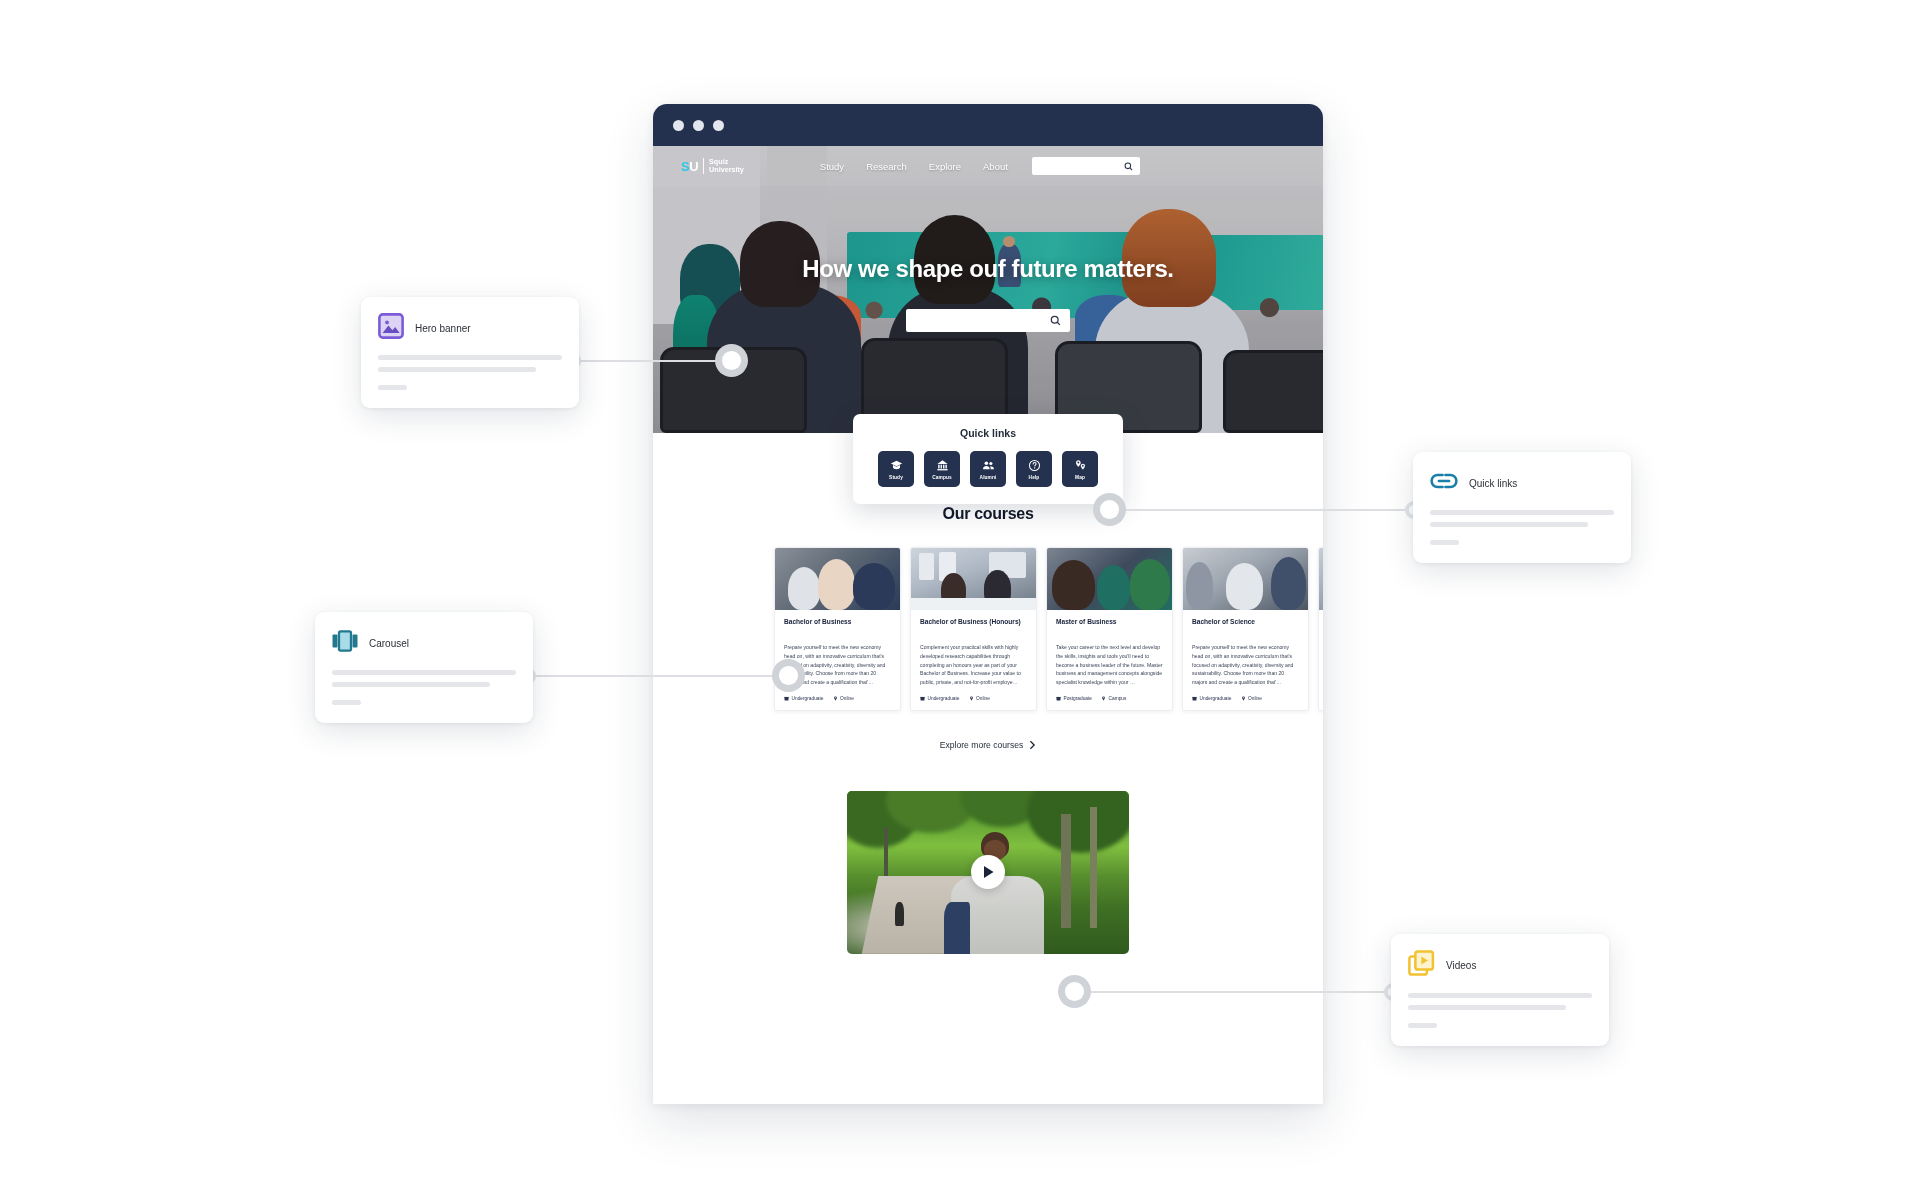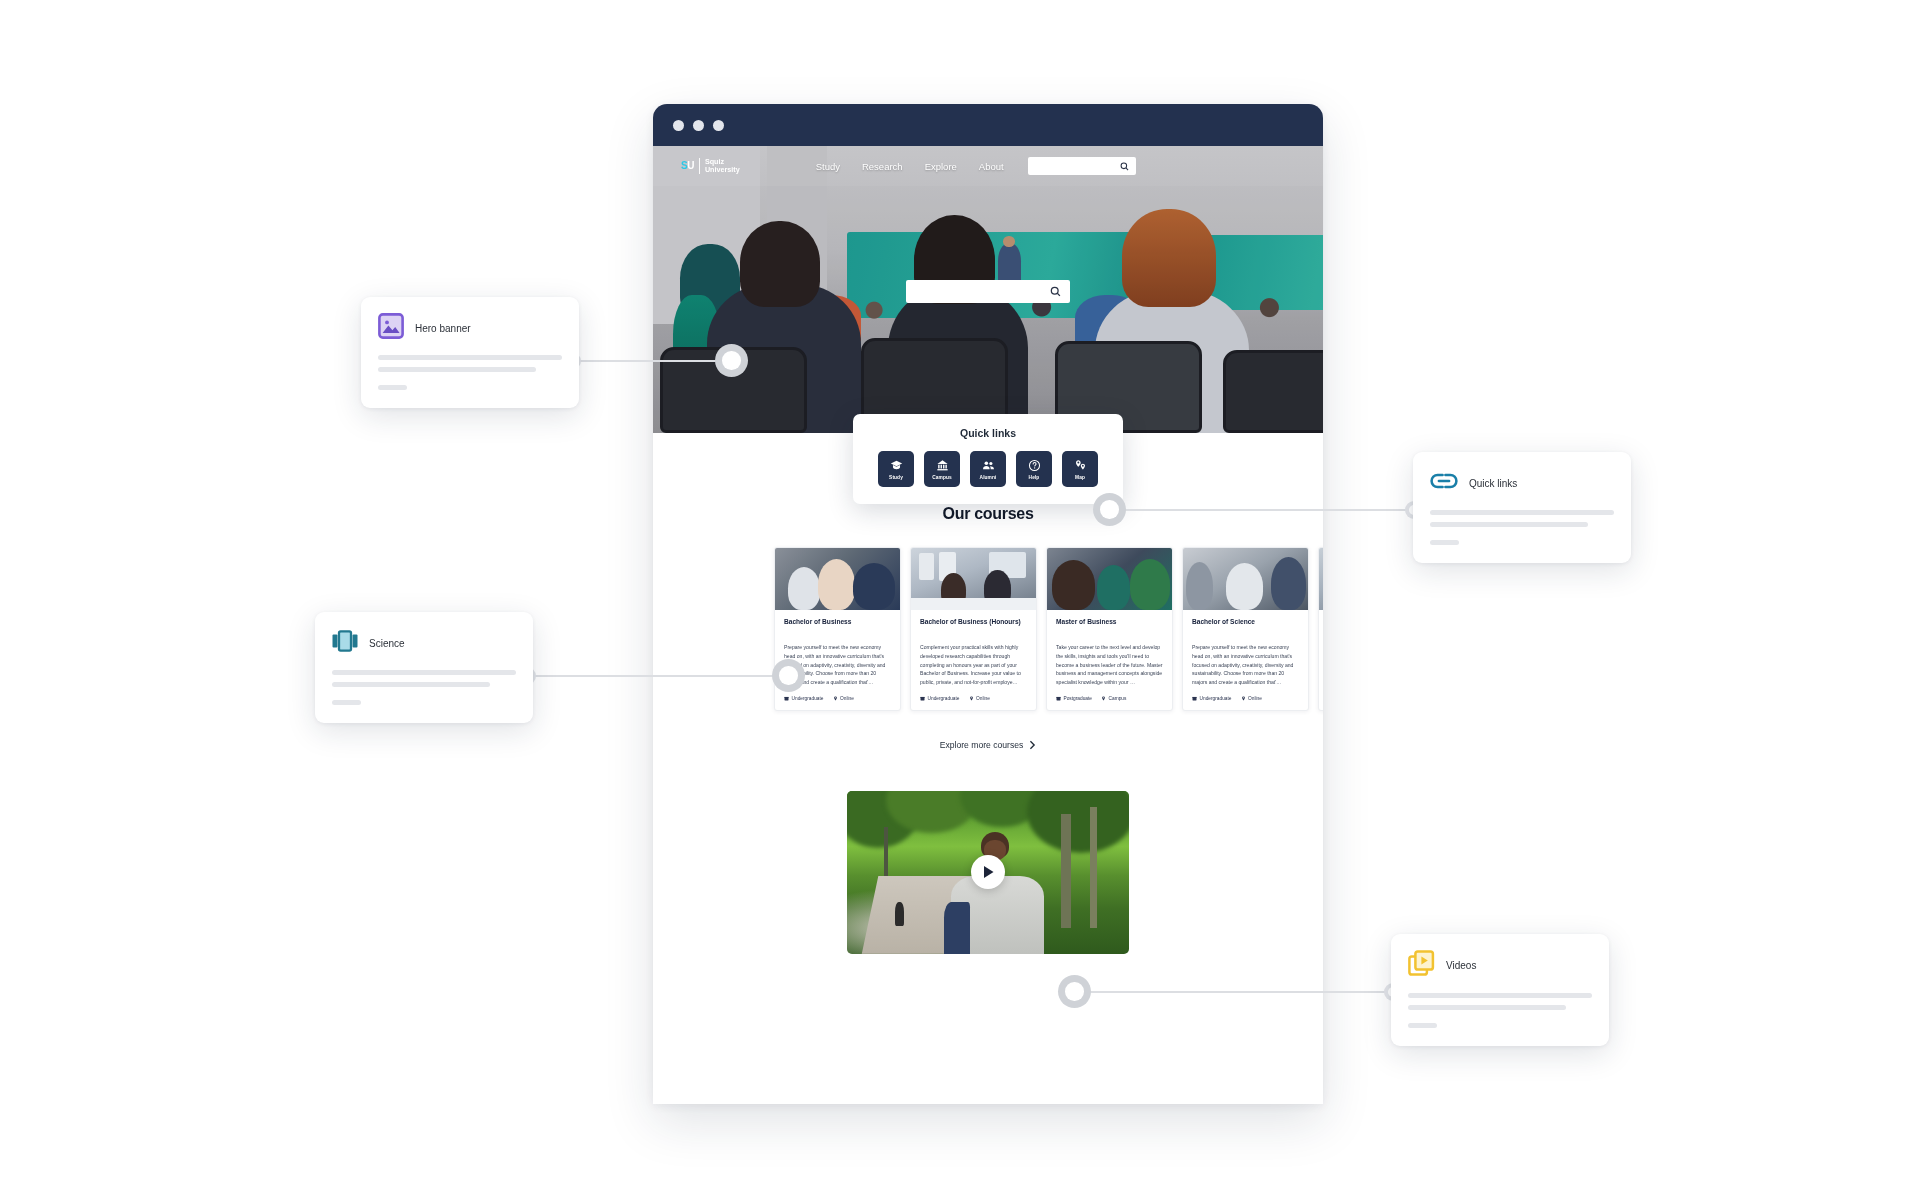--- a/index.html
+++ b/index.html
@@ -115,21 +115,21 @@
   
   #site-nav{
     position:absolute; left:0; top:0; width:100%;
     height:40px;
     display:flex; align-items:center;
     padding:0 28px;
     background:rgba(255,255,255,.06);
     z-index:3;
   }
   #logo{ display:flex; align-items:center; gap:5px; }
-  .logo-su{ font-size:10px; font-weight:700; letter-spacing:-.5px; line-height:1; }
+  .logo-su{ font-size:13px; font-weight:700; letter-spacing:-.5px; line-height:1; }
   .logo-su .s{ color:#2ec8e6; }
   .logo-su .u{ color:#ffffff; }
   .logo-div{ width:1px; height:16px; background:#ffffff; opacity:.9; }
   .logo-words{ color:#fff; font-size:7.2px; line-height:1.18; font-weight:600; }
 
   #nav-links{ display:flex; gap:22px; margin-left:76px; }
   #nav-links a{
     color:#ffffff; font-size:9.5px; text-decoration:none;
     text-shadow:0 1px 2px rgba(0,0,0,.25);
   }
@@ -421,20 +421,21 @@
 
         <div id="nav-search">
           <svg width="9" height="9" viewBox="0 0 14 14">
             <circle class="mag" cx="6" cy="6" r="4.3"></circle>
             <line class="mag" x1="9.3" y1="9.3" x2="12.6" y2="12.6"></line>
           </svg>
         </div>
       </nav>
 
       <div id="hero-copy">
+        <h1 id="hero-title">How we shape ouf future matters.</h1>
         <div id="hero-search">
           <svg width="11" height="11" viewBox="0 0 14 14">
             <circle class="mag" cx="6" cy="6" r="4.3"></circle>
             <line class="mag" x1="9.3" y1="9.3" x2="12.6" y2="12.6"></line>
           </svg>
         </div>
       </div>
     </section>
 
     <section id="quick-links-panel">
@@ -676,21 +677,21 @@
 
 <div class="callout" id="callout-carousel">
   <div class="callout-head">
     <span>
       <svg width="26" height="26" viewBox="0 0 26 26">
         <rect x="0.5" y="6.5" width="5" height="13" rx="1" fill="#22788f"></rect>
         <rect x="20.5" y="6.5" width="5" height="13" rx="1" fill="#22788f"></rect>
         <rect x="7" y="3.4" width="12" height="19.2" rx="1.6" fill="#a9dbe8" stroke="#22788f" stroke-width="2.3"></rect>
       </svg>
     </span>
-    <span class="callout-label">Science</span>
+    <span class="callout-label">Carousel</span>
   </div>
   <div class="skel w1"></div>
   <div class="skel w2"></div>
   <div class="skel w3"></div>
 </div>
 
 <div class="callout" id="callout-quicklinks">
   <div class="callout-head">
     <span>
       <svg width="28" height="26" viewBox="0 0 30 26">

